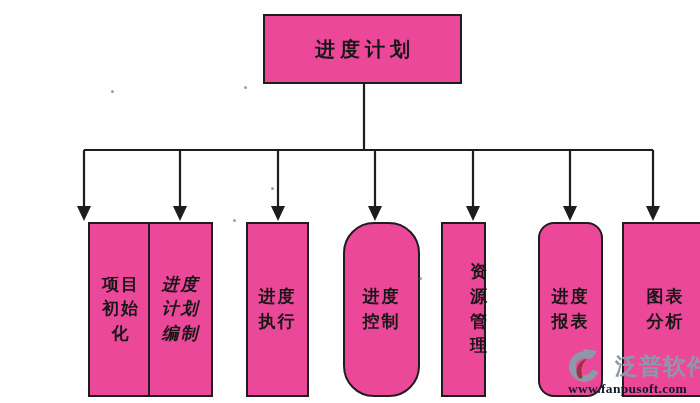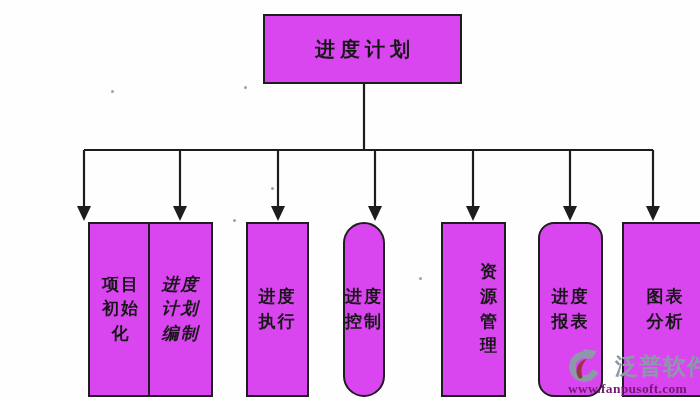--- a/index.html
+++ b/index.html
@@ -18,21 +18,21 @@
   .connectors {
     position: absolute;
     left: 0; top: 0;
     width: 700px; height: 403px;
     z-index: 1;
   }
   .node {
     position: absolute;
     box-sizing: border-box;
     border: 2px solid #1d1d1d;
-    background: #d946ef;
+    background: #ec4899;
     display: flex;
     align-items: center;
     justify-content: center;
     z-index: 2;
   }
   .root {
     left: 263px; top: 14px;
     width: 199px; height: 70px;
   }
   .root .lbl {
@@ -54,22 +54,22 @@
     font-weight: 700;
     line-height: 1.45;
     letter-spacing: 2px;
     text-align: center;
     color: #161616;
     word-break: break-all;
   }
   .c1 { left: 51px;  width: 66px; margin-left: 37px; }
   .c2 { left: 148px; width: 65px; font-style: italic; }
   .c3 { left: 246px; width: 63px; }
-  .c4 { left: 343px; width: 42px; border-radius: 31px; }
-  .c5 { left: 441px; width: 65px; padding-left: 32px; }
+  .c4 { left: 343px; width: 77px; border-radius: 31px; }
+  .c5 { left: 441px; width: 45px; padding-left: 32px; }
   .c6 { left: 538px; width: 65px; border-radius: 16px; }
   .c7 { left: 622px; width: 87px; }
 
   .watermark {
     position: absolute;
     left: 565px; top: 348px;
     width: 140px;
     z-index: 5;
     display: flex;
     flex-direction: column;
@@ -88,21 +88,21 @@
     font-weight: 700;
     color: #8d99ab;
     letter-spacing: 1px;
     white-space: nowrap;
     line-height: 1;
   }
   .url {
     font-family: "Liberation Serif", "DejaVu Serif", serif;
     font-size: 13.5px;
     font-weight: 700;
-    color: #701a75;
+    color: #0f172a;
     letter-spacing: 0.3px;
     margin-top: -4px;
     margin-left: 3px;
     white-space: nowrap;
   }
   .speck {
     position: absolute;
     width: 3px; height: 3px;
     border-radius: 50%;
     background: #6d6d6d;

